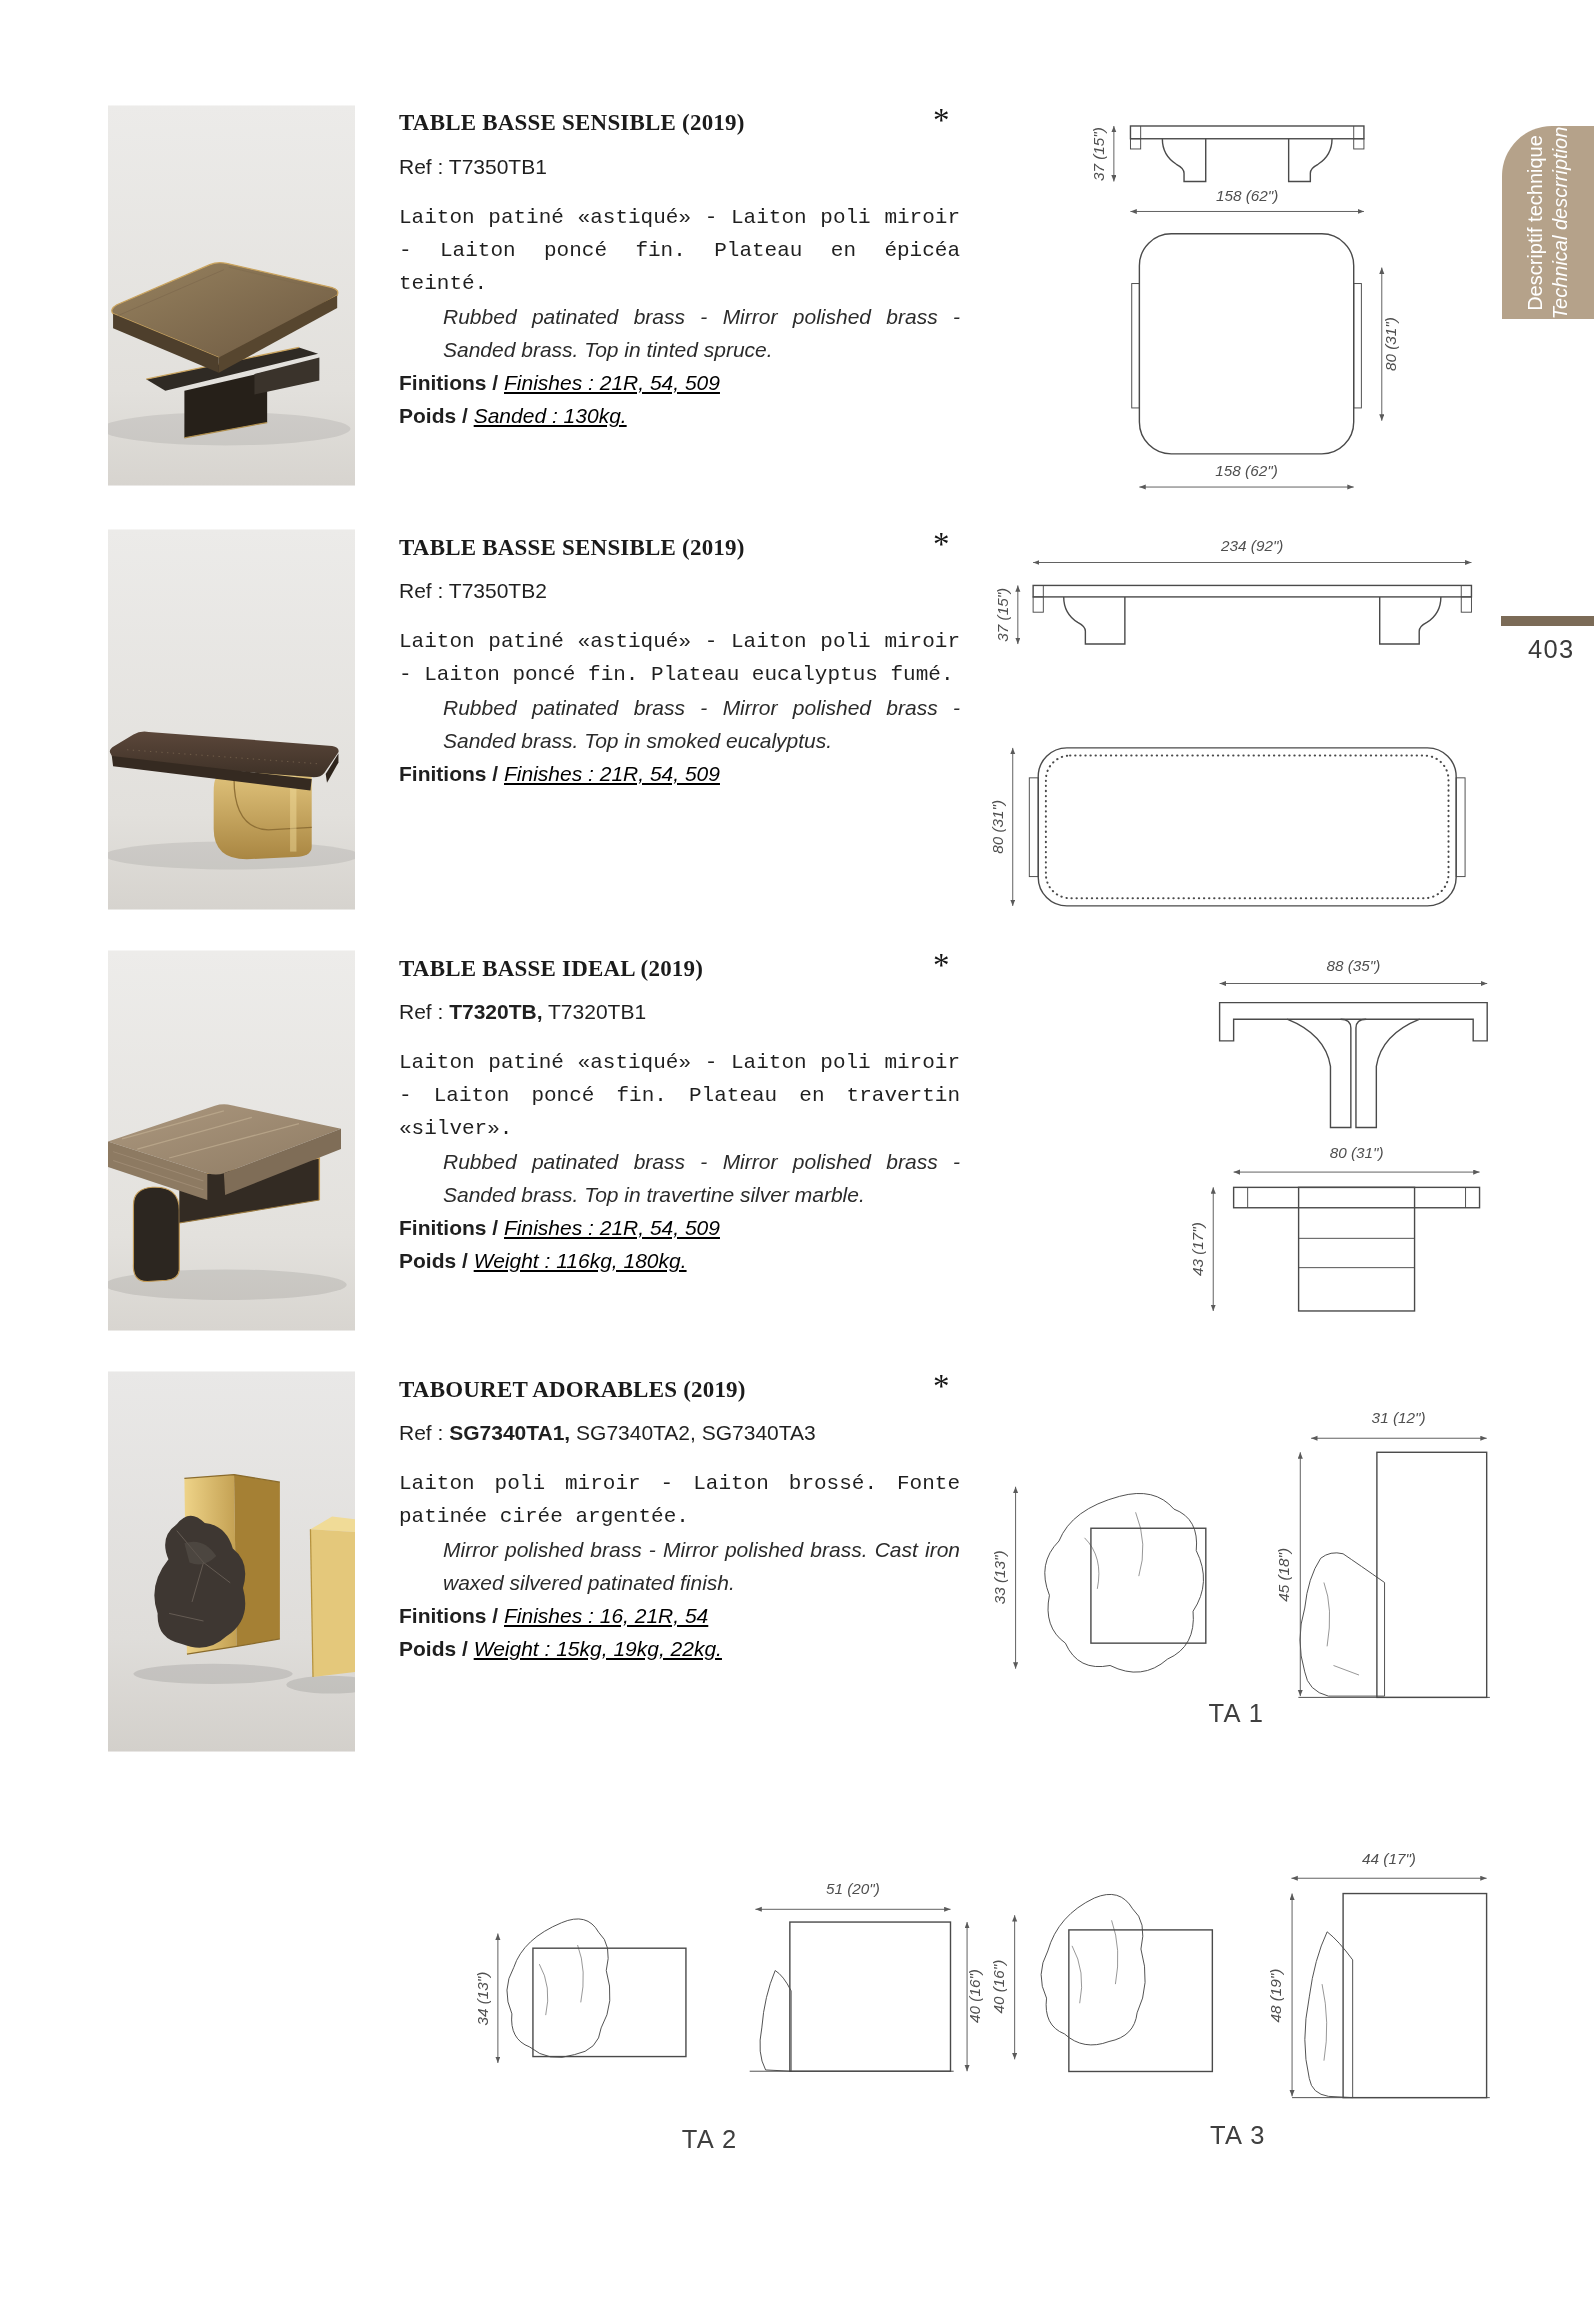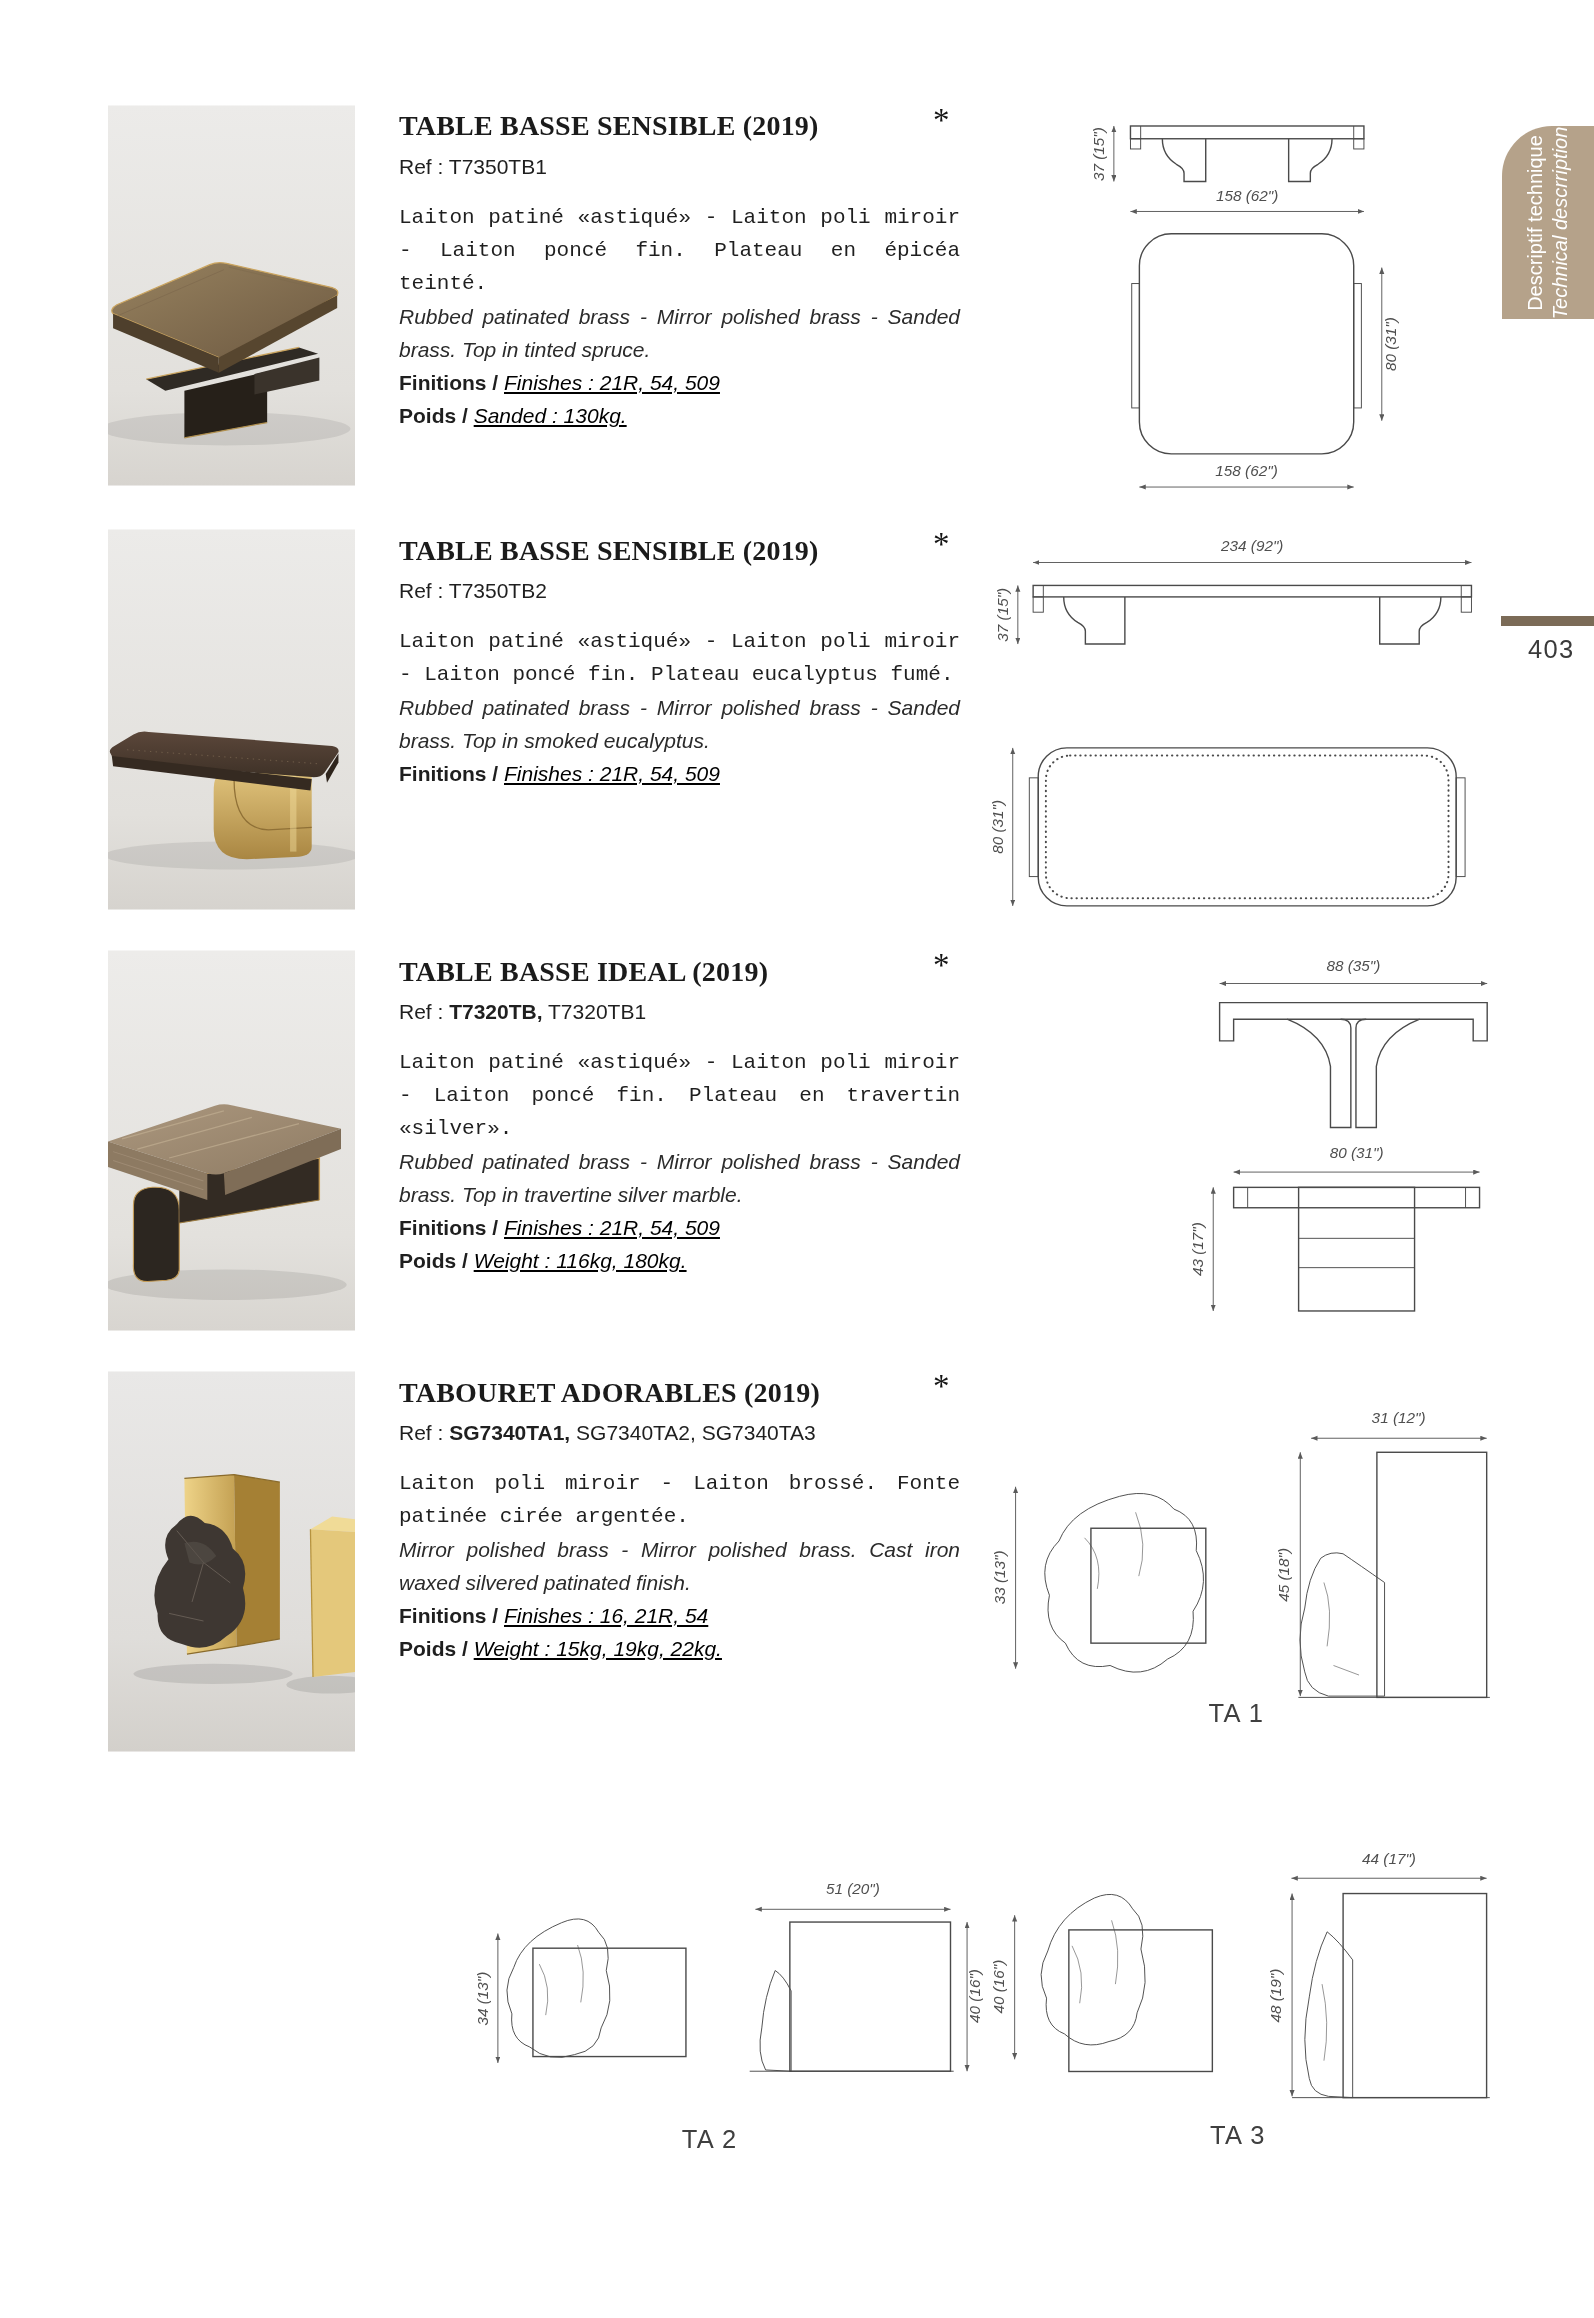--- a/index.html
+++ b/index.html
@@ -3,31 +3,31 @@
 <meta charset="utf-8">
 <style>
   html,body { margin:0; padding:0; }
   body {
     width:1594px; height:2319px; position:relative; background:#ffffff;
     font-family:"Liberation Sans", sans-serif; overflow:hidden;
   }
   .photo { position:absolute; left:108px; width:247px; height:381px; }
   .heading {
     position:absolute; left:399px; font-family:"Liberation Serif", serif;
-    font-weight:bold; font-size:28px; letter-spacing:0.2px; color:#1b1b1b; white-space:nowrap;
+    font-weight:bold; font-size:23px; letter-spacing:0.2px; color:#1b1b1b; white-space:nowrap;
   }
   .star {
     position:absolute; left:933px; font-family:"Liberation Serif", serif;
     font-size:33px; color:#141414; line-height:33px;
   }
   .ref { position:absolute; left:399px; font-size:21px; color:#1f1f1f; }
   .ref b { font-weight:bold; }
   .body-text { position:absolute; left:399px; width:561px; font-size:21px; line-height:33px; color:#1f1f1f; }
   .desc { text-align:justify;font-family:Liberation Mono, monospace; }
-  .desc-en { text-align:justify; font-style:italic; color:#2b2b2b; }
+  .desc-en { text-align:justify; font-style:italic; color:#2b2b2b;margin-left:44px; }
   .spec .lbl { font-weight:bold; }
   .spec i { color:#000000;text-decoration:underline; }
   .drawing { position:absolute; }
   svg text { font-family:"Liberation Sans", sans-serif; }
   .dim { font-size:24px; font-style:italic; fill:#4f4f4f; }
   .ta-label { font-size:40px; fill:#3f3f3f; letter-spacing:2px; }
   .outline { fill:none; stroke:#4a4a4a; stroke-width:2.2; }
   .thin { fill:none; stroke:#4a4a4a; stroke-width:1.5; }
   .dimline { stroke:#5a5a5a; stroke-width:1.5; fill:none; }
   .tab { position:absolute; right:0; top:126px; width:92px; height:193px; background:#b5a28a; border-radius:50px 0 0 0; }

